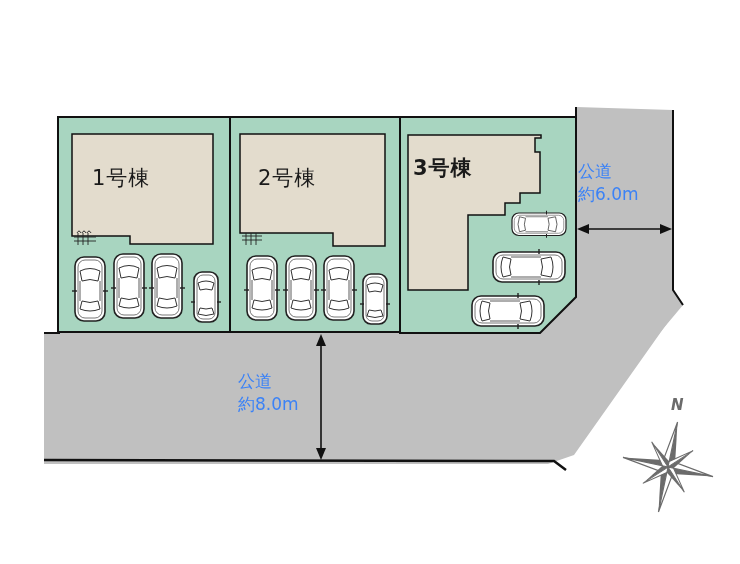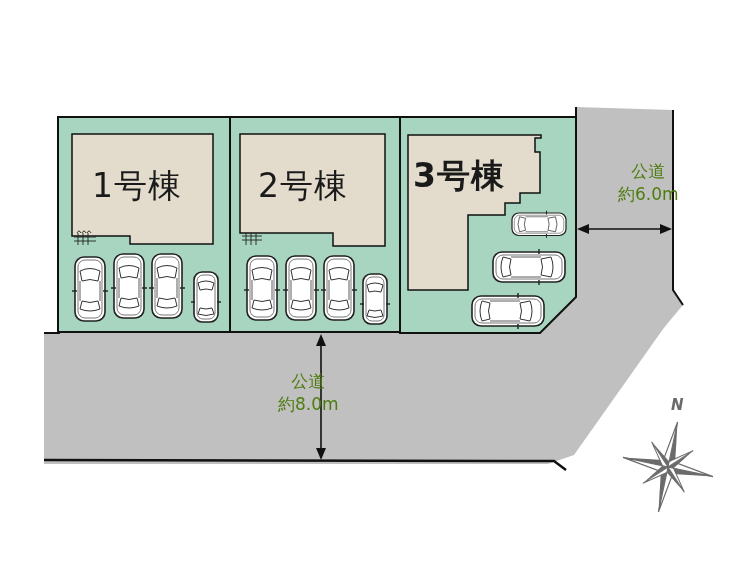--- a/index.html
+++ b/index.html
@@ -1,20 +1,20 @@
 <!DOCTYPE html>
 <html><head>
 <meta charset="utf-8">
 <style>
   html, body { margin: 0; padding: 0; background: #ffffff; }
   body { width: 740px; height: 564px; overflow: hidden; position: relative; font-family: "DejaVu Sans", sans-serif; }
   #map { position: absolute; left: 0; top: 0; width: 740px; height: 564px; }
   .label { position: absolute; color: #1a1a1a; white-space: nowrap; }
-  .bldg-label { font-size: 33px; font-weight: normal; letter-spacing: 1px; }
-  .road-label { font-size: 17px; text-align: center; line-height: 23px; color: #4d7c0f; margin-left: 40px; }
+  .bldg-label { font-size: 21px; font-weight: normal; letter-spacing: 1px; }
+  .road-label { font-size: 17px; line-height: 23px; color: #3b82f6; }
   .north-label { font-size: 15px; font-weight: bold; font-style: italic; color: #6b6b6b; }
 </style>
 </head>
 <body>
 
 <svg id="map" viewBox="0 0 740 564" xmlns="http://www.w3.org/2000/svg">
   <defs>
 
     <g id="car-v">
       <rect x="0" y="0" width="30" height="64" rx="9" ry="9" fill="#ffffff" stroke="#222" stroke-width="1.6"></rect>

